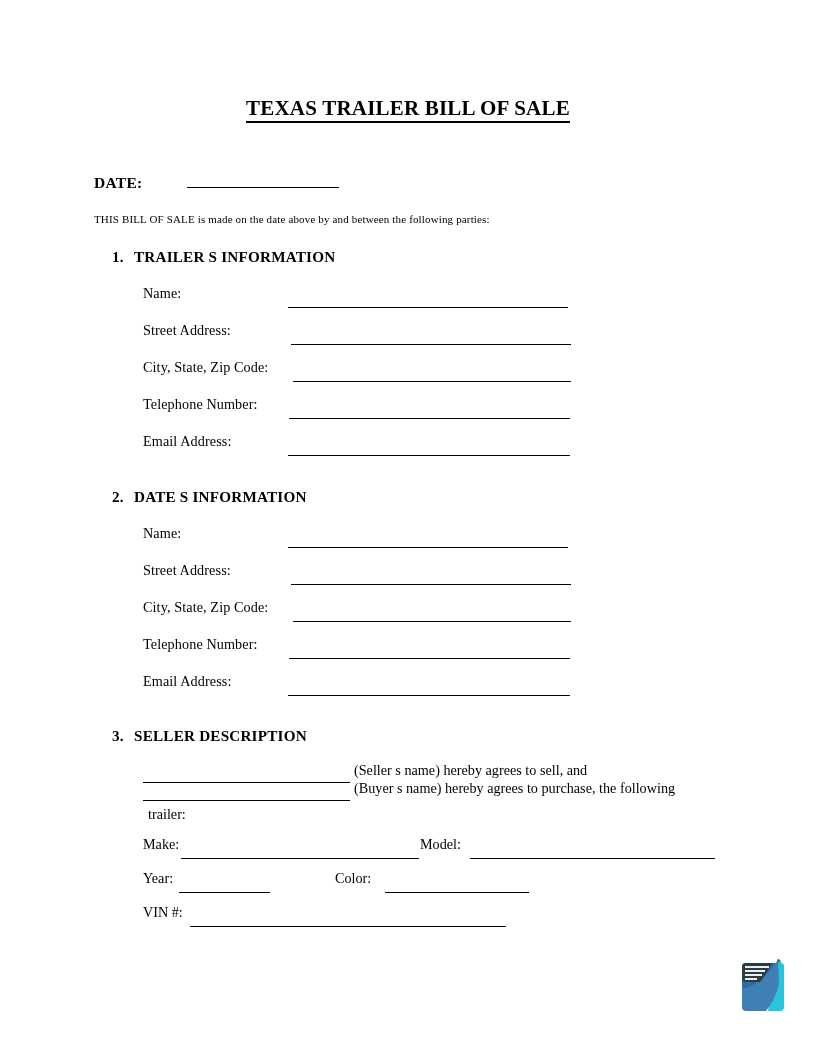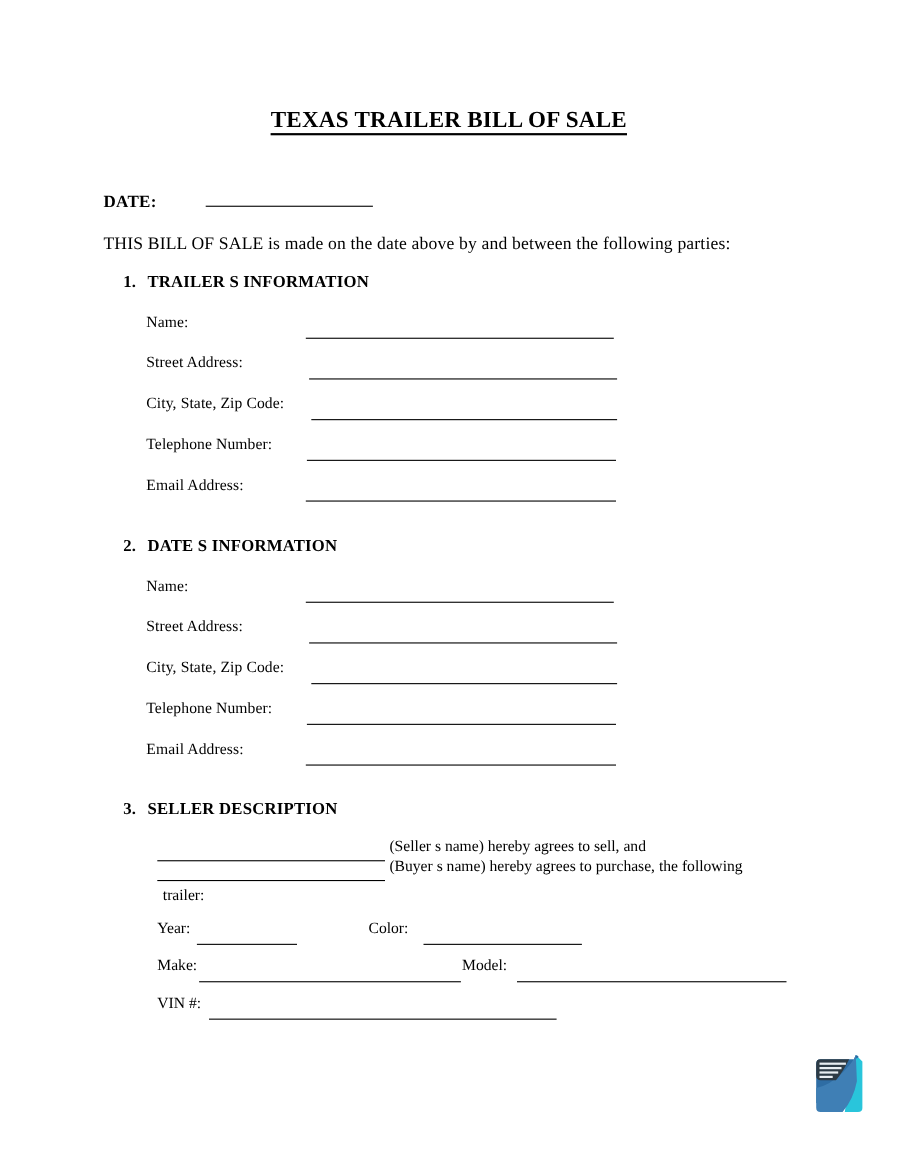--- a/index.html
+++ b/index.html
@@ -60,21 +60,21 @@
     border-bottom: 1.6px solid #000;
     height: 13px;
   }
 
   
   .intro {
     position: absolute;
     top: 213px;
     left: 94px;
     width: 600px;
-    font-size: 16px;
+    font-size: 11px;
     letter-spacing: 0.15px;
   }
 
   
   .section-head {
     position: absolute;
     left: 112px;
     font-size: 15.2px;
     font-weight: bold;
     letter-spacing: 0.2px;
@@ -84,21 +84,21 @@
     display: inline-block;
     width: 22px;
   }
   #sec-seller  { top: 248px; }
   #sec-buyer   { top: 488px; }
   #sec-trailer { top: 727px; }
 
   
   .party-block {
     position: absolute;
-    left: 133px;
+    left: 143px;
     width: 430px;
   }
   #block-seller { top: 285px; }
   #block-buyer  { top: 525px; }
 
   .field-row {
     position: relative;
     height: 37px;
     font-size: 14.2px;
   }
@@ -272,30 +272,30 @@
       <span class="agree-line first"></span>
       <span class="agree-text first">(Seller s name) hereby agrees to sell, and</span>
       <span class="agree-line second"></span>
       <span class="agree-text second">(Buyer s name) hereby agrees to purchase, the following</span>
     </div>
   </div>
   <div class="trailer-cont">trailer:</div>
 
   <div class="detail-rows">
     <div class="detail-row">
+      <span class="dt-label lbl-make">Make:</span>
+      <span class="dt-line line-make"></span>
+      <span class="dt-label lbl-model">Model:</span>
+      <span class="dt-line line-model"></span>
+    </div>
+    <div class="detail-row">
       <span class="dt-label lbl-year">Year:</span>
       <span class="dt-line line-year"></span>
       <span class="dt-label lbl-color">Color:</span>
       <span class="dt-line line-color"></span>
-    </div>
-    <div class="detail-row">
-      <span class="dt-label lbl-make">Make:</span>
-      <span class="dt-line line-make"></span>
-      <span class="dt-label lbl-model">Model:</span>
-      <span class="dt-line line-model"></span>
     </div>
     <div class="detail-row">
       <span class="dt-label lbl-vin">VIN #:</span>
       <span class="dt-line line-vin"></span>
     </div>
   </div>
 
   <div class="logo">
     <svg width="56" height="62" viewBox="0 0 56 62" xmlns="http://www.w3.org/2000/svg">
 

